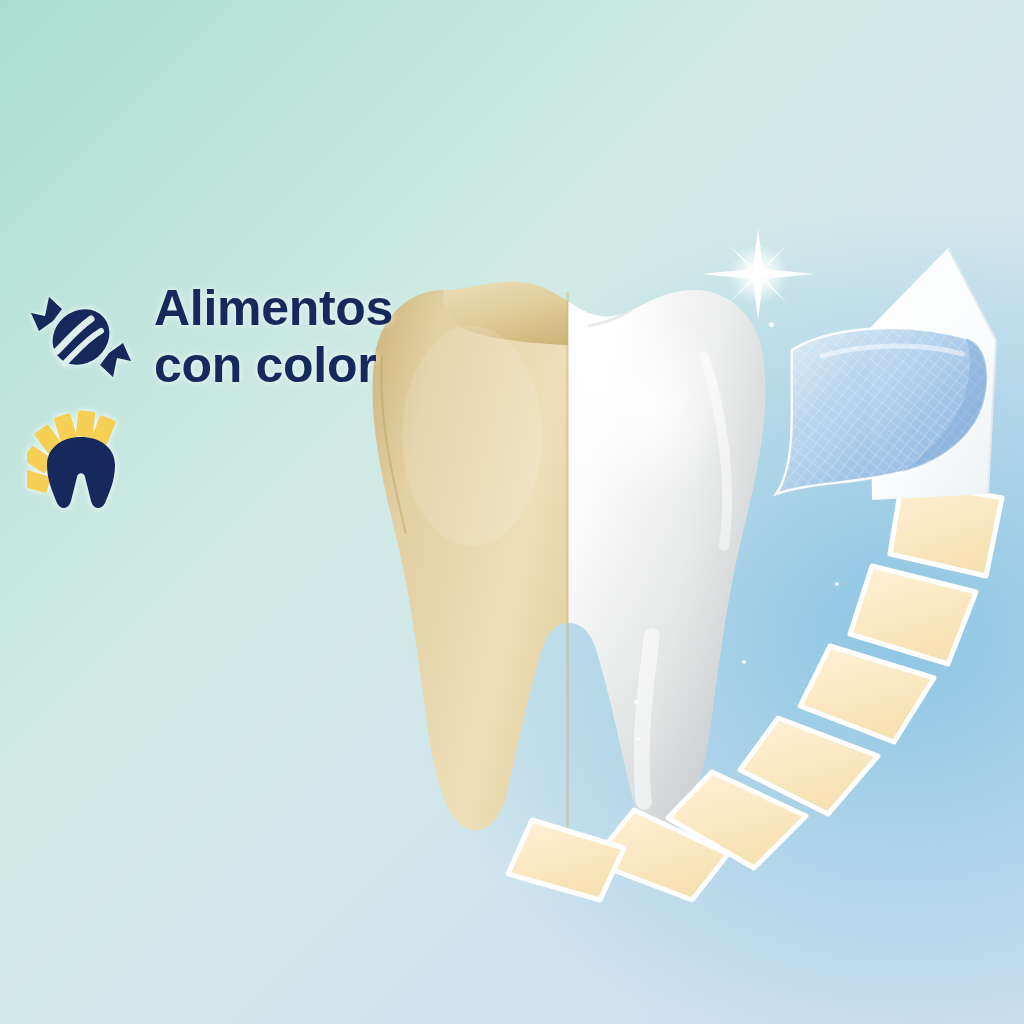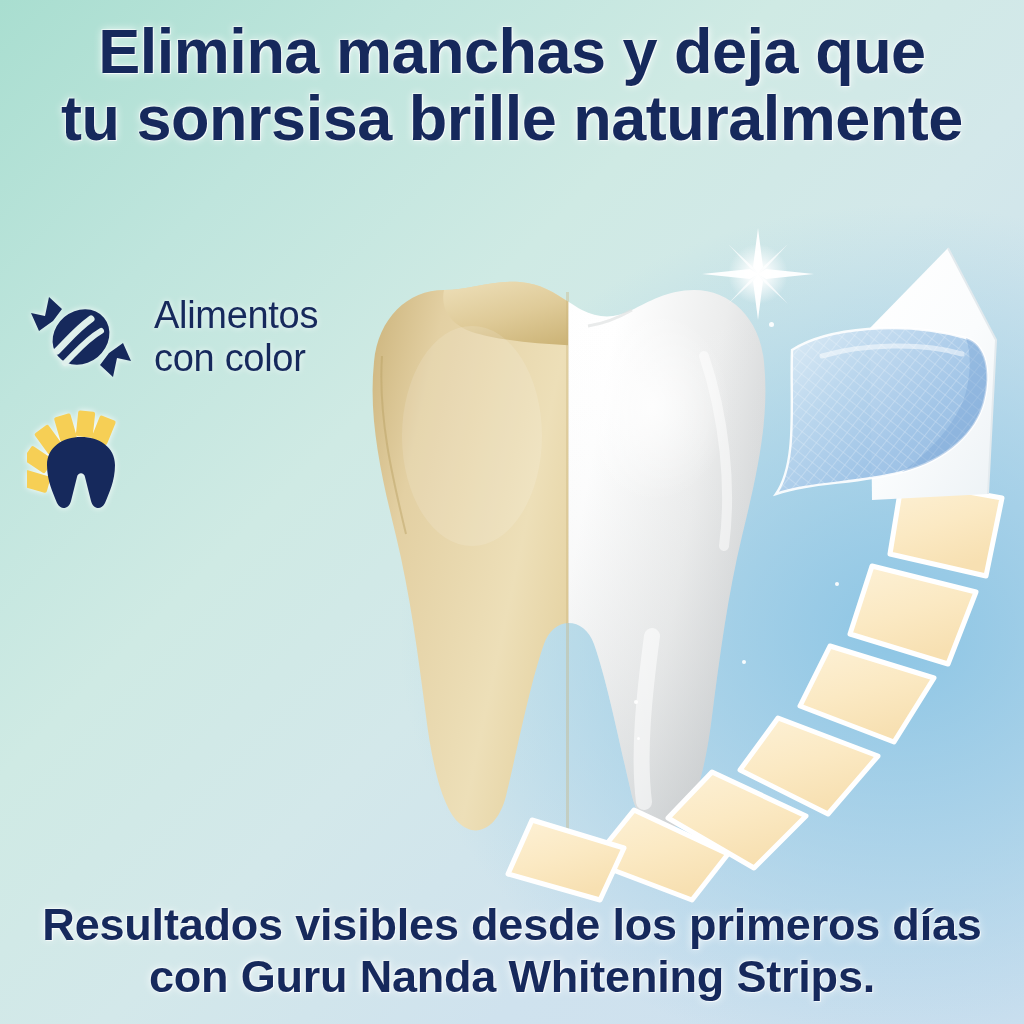--- a/index.html
+++ b/index.html
@@ -79,23 +79,23 @@
     display: flex;
     align-items: center;
     justify-content: center;
   }
   .cause-icon svg {
     display: block;
     filter: drop-shadow(0 0 3px rgba(255,255,255,0.95));
   }
   .cause-label {
     color: #16295c;
-    font-size: 38px;
+    font-size: 50px;
     line-height: 1.14;
-    font-weight: normal;
+    font-weight: bold;
     letter-spacing: -0.3px;
     white-space: pre-line;
     text-shadow: 0 0 6px rgba(255,255,255,0.85);
   }
 
   
   .tooth-stage {
     position: absolute;
     left: 352px;
     top: 206px;
@@ -134,22 +134,20 @@
     background: rgba(255,255,255,0.92);
     z-index: 28;
     pointer-events: none;
   }
 </style>
 </head>
 <body>
 
 <div id="poster">
 
-  <div class="headline">Elimina manchas y deja que
-tu sonrsisa brille naturalmente</div>
 
   <div class="causes">
 
     <div class="cause-row">
       <span class="cause-icon">
         <svg width="104" height="96" viewBox="0 0 104 96">
           <g fill="#16295c">
             <path d="M33 20 L20 8 L16 27 L2 24 L10 42 L24 32 Z"></path>
             <path d="M71 76 L84 88 L88 69 L102 72 L94 54 L80 64 Z"></path>
             <ellipse cx="52" cy="48" rx="30" ry="26" transform="rotate(-40 52 48)"></ellipse>
@@ -341,16 +339,14 @@
       </g>
     </svg>
   </div>
 
   <span class="dust" style="left:769px; top:322px; width:5px; height:5px;"></span>
   <span class="dust" style="left:742px; top:660px; width:4px; height:4px;"></span>
   <span class="dust" style="left:634px; top:700px; width:4px; height:4px;"></span>
   <span class="dust" style="left:835px; top:582px; width:4px; height:4px;"></span>
   <span class="dust" style="left:637px; top:737px; width:3px; height:3px;"></span>
 
-  <div class="footline">Resultados visibles desde los primeros días
-con Guru Nanda Whitening Strips.</div>
 
 </div>
 
 </body></html>

